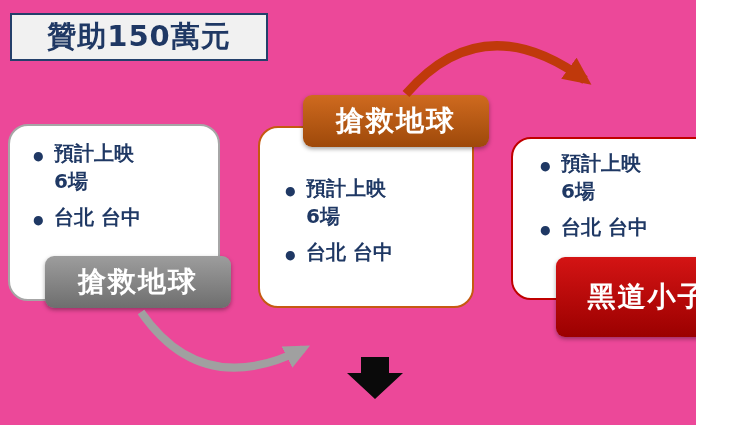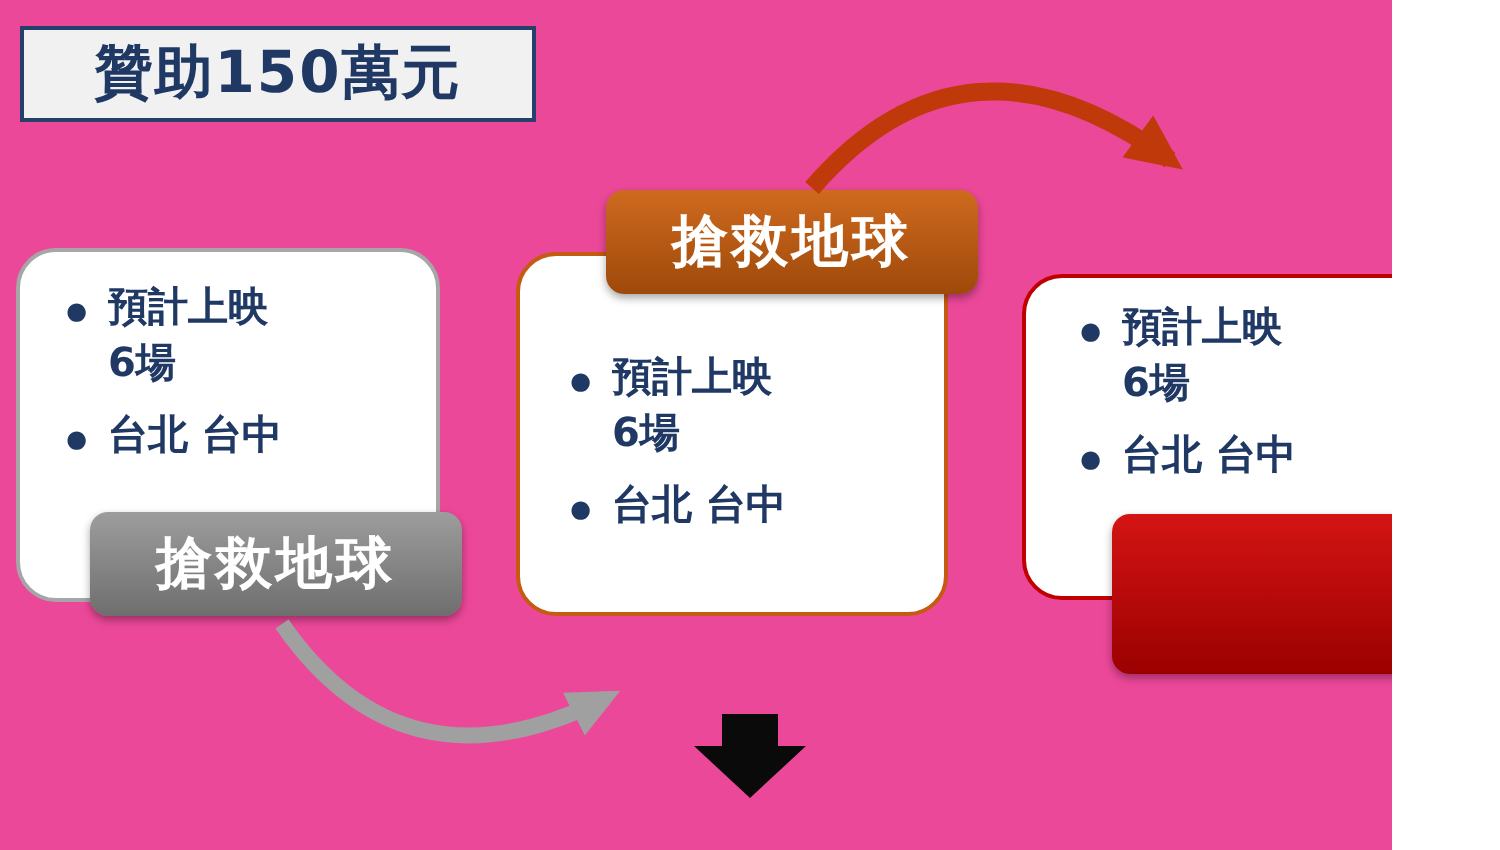--- a/index.html
+++ b/index.html
@@ -87,20 +87,21 @@
     </ul>
   </div>
 
   <div class="tag tag-gray">
     <span>搶救地球</span>
   </div>
   <div class="tag tag-orange">
     <span>搶救地球</span>
   </div>
   <div class="tag tag-red">
+    <span>黑道小子</span>
   </div>
 
   <svg class="overlay" width="750" height="425" viewBox="0 0 750 425">
     <defs>
       <marker id="ah-red" markerUnits="userSpaceOnUse" markerWidth="28" markerHeight="26" refX="20" refY="13" orient="auto">
         <path d="M0,0 L28,13 L0,26 Z" fill="#c0390b"></path>
       </marker>
       <marker id="ah-gray" markerUnits="userSpaceOnUse" markerWidth="26" markerHeight="24" refX="18" refY="12" orient="auto">
         <path d="M0,0 L26,12 L0,24 Z" fill="#a0a0a0"></path>
       </marker>

